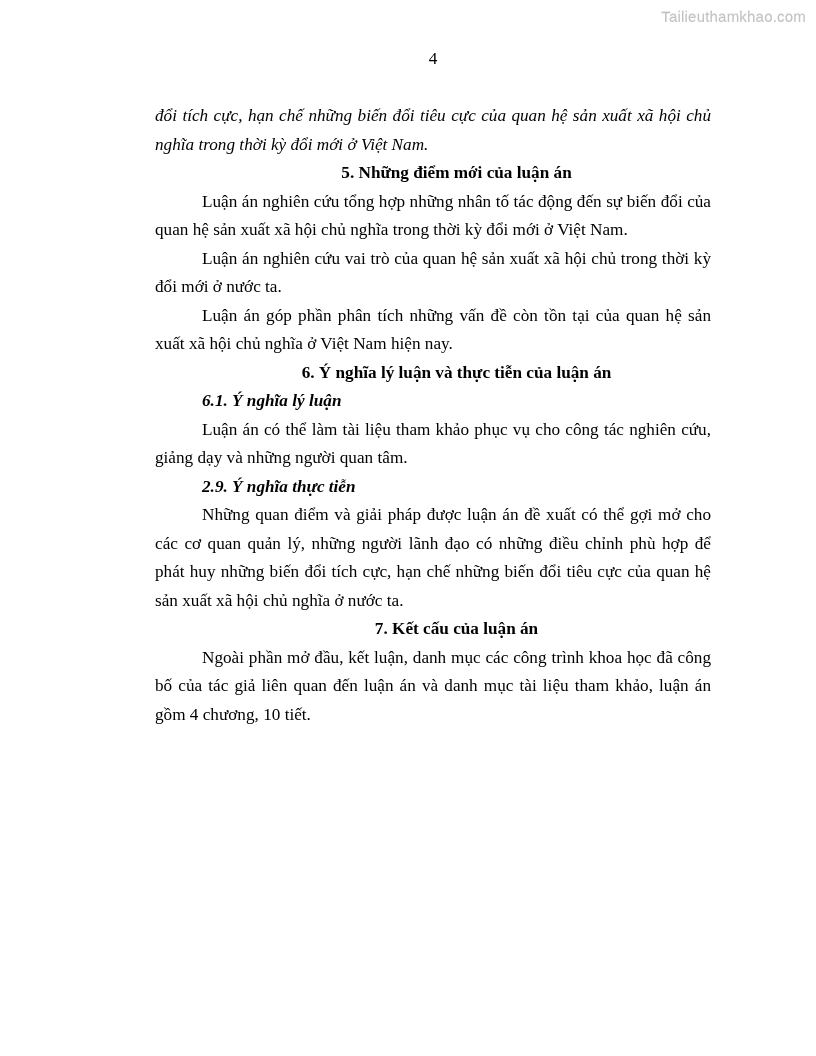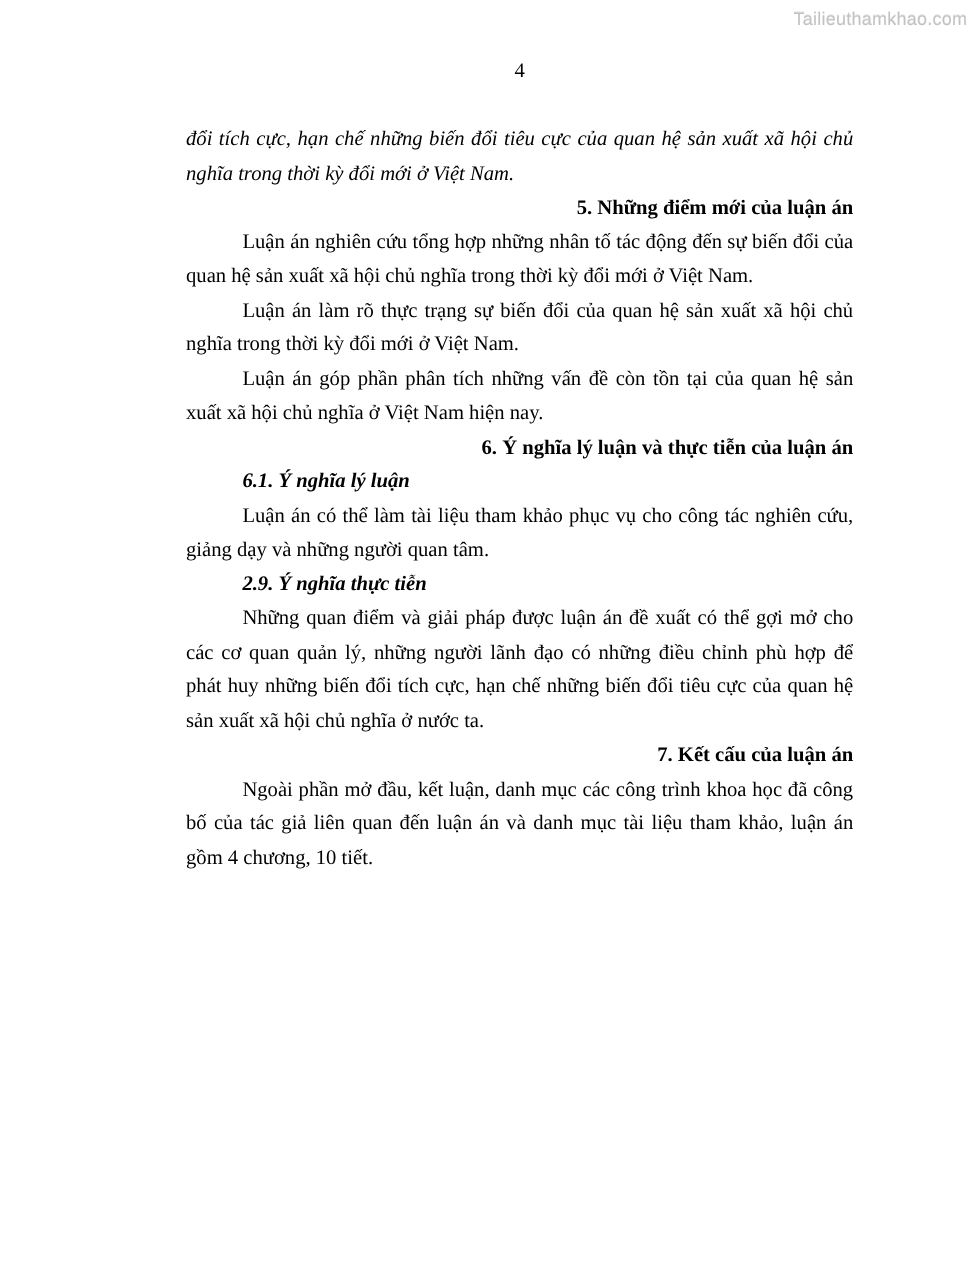--- a/index.html
+++ b/index.html
@@ -37,41 +37,41 @@
   }
   .content p {
     margin: 0;
     text-align: justify;
   }
   .content p.cont { text-indent: 0; font-style: italic; }
   .content p.body { text-indent: 47px; }
   .content p.h {
     text-indent: 47px;
     font-weight: bold;
-    text-align: right;
+    text-align: center;
   }
   .content p.hi {
     text-indent: 47px;
     font-weight: bold;
     font-style: italic;
     text-align: left;
   }
 </style>
 </head>
 <body>
 
 <div class="page">
   <div class="watermark">Tailieuthamkhao.com</div>
   <div class="content">
     <div class="pagenum">4</div>
     <div id="doc-body">
         <p class="cont">đổi tích cực, hạn chế những biến đổi tiêu cực của quan hệ sản xuất xã hội chủ nghĩa trong thời kỳ đổi mới ở Việt Nam.</p>
         <p class="h">5. Những điểm mới của luận án</p>
         <p class="body">Luận án nghiên cứu tổng hợp những nhân tố tác động đến sự biến đổi của quan hệ sản xuất xã hội chủ nghĩa trong thời kỳ đổi mới ở Việt Nam.</p>
-        <p class="body">Luận án làm rõ thực trạng sự biến đổi của quan hệ sản xuất xã hội chủ nghĩa trong thời kỳ đổi mới ở Việt Nam.</p>
+        <p class="body">Luận án nghiên cứu vai trò của quan hệ sản xuất xã hội chủ trong thời kỳ đổi mới ở nước ta.</p>
         <p class="body">Luận án góp phần phân tích những vấn đề còn tồn tại của quan hệ sản xuất xã hội chủ nghĩa ở Việt Nam hiện nay.</p>
         <p class="h">6. Ý nghĩa lý luận và thực tiễn của luận án</p>
         <p class="hi">6.1. Ý nghĩa lý luận</p>
         <p class="body">Luận án có thể làm tài liệu tham khảo phục vụ cho công tác nghiên cứu, giảng dạy và những người quan tâm.</p>
         <p class="hi">2.9. Ý nghĩa thực tiễn</p>
         <p class="body">Những quan điểm và giải pháp được luận án đề xuất có thể gợi mở cho các cơ quan quản lý, những người lãnh đạo có những điều chỉnh phù hợp để phát huy những biến đổi tích cực, hạn chế những biến đổi tiêu cực của quan hệ sản xuất xã hội chủ nghĩa ở nước ta.</p>
         <p class="h">7. Kết cấu của luận án</p>
         <p class="body">Ngoài phần mở đầu, kết luận, danh mục các công trình khoa học đã công bố của tác giả liên quan đến luận án và danh mục tài liệu tham khảo, luận án gồm 4 chương, 10 tiết.</p>
       </div>
   </div>

